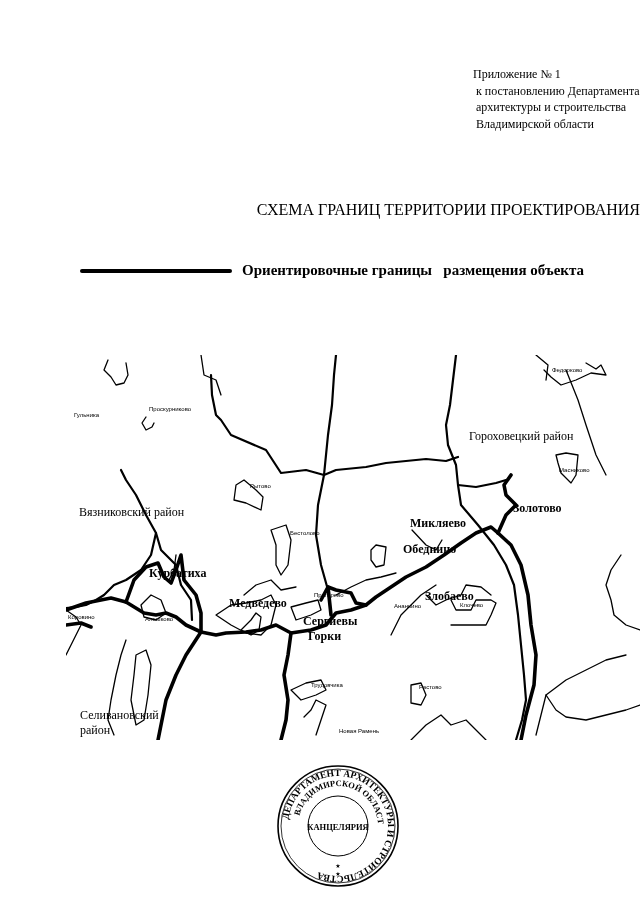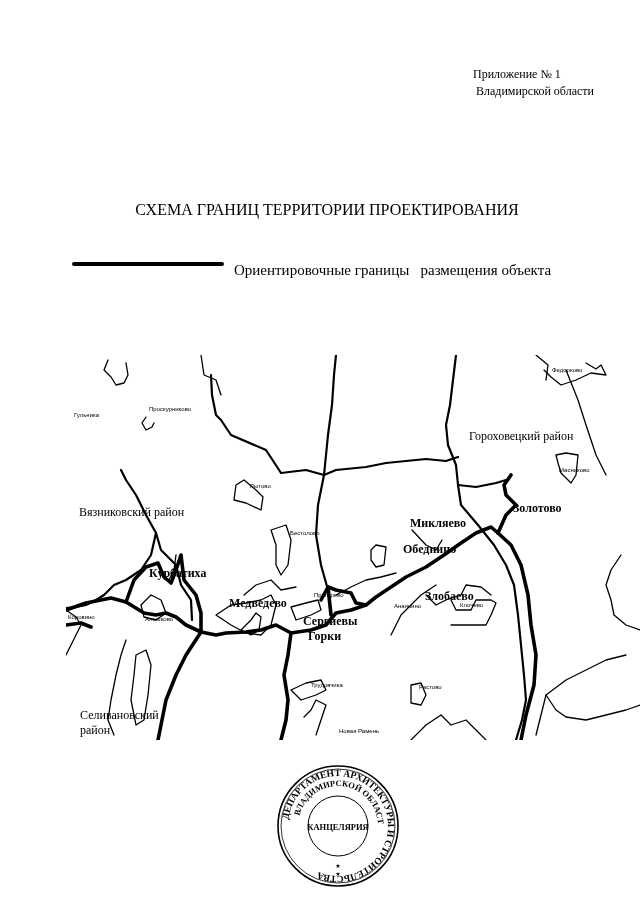--- a/index.html
+++ b/index.html
@@ -1,36 +1,38 @@
 <!DOCTYPE html>
 <html><head>
 <meta charset="utf-8">
 <style>
   html, body { margin:0; padding:0; background:#ffffff; }
   body { width:640px; height:905px; position:relative; overflow:hidden; font-family:"Liberation Serif","DejaVu Serif",serif; color:#000; }
   .appendix { position:absolute; left:473px; top:66px; font-size:12px; line-height:16.5px; }
   .appendix div { white-space:nowrap; }
   .appendix .ind { padding-left:3px; }
   .u { text-decoration:underline; }
-  .title { position:absolute; left:0; width:640px; top:201px; text-align:center; font-size:16px; padding-left:14px; box-sizing:border-box; }
-  .legend { position:absolute; top:262px; left:72px; display:flex; align-items:flex-start; }
+  .title { position:absolute; left:0; width:640px; top:201px; text-align:right; font-size:16px; padding-left:14px; box-sizing:border-box; }
+  .legend { position:absolute; top:262px; left:80px; display:flex; align-items:center;font-weight:bold; }
   .legend .line { width:152px; height:4px; background:#000; border-radius:2px; }
   .legend .txt { margin-left:10px; font-size:15px; white-space:pre; }
   .map { position:absolute; left:66px; top:355px; width:574px; height:385px; }
   .map svg { width:100%; height:100%; display:block; }
   .lbl-b { font-family:"Liberation Serif",serif; font-weight:bold; font-size:12px; }
   .lbl-r { font-family:"Liberation Serif",serif; font-size:12px; }
   .lbl-s { font-family:"Liberation Sans",sans-serif; font-size:6px; }
   .stamp { position:absolute; left:276px; top:764px; width:124px; height:124px; }
 </style>
 </head>
 <body>
 
 <div class="appendix">
   <div>Приложение № 1</div>
+  <div class="ind">к постановлению Департамента</div>
+  <div class="ind">архитектуры и строительства</div>
   <div class="ind">Владимирской области</div>
 </div>
 
 <div class="title">СХЕМА ГРАНИЦ ТЕРРИТОРИИ ПРОЕКТИРОВАНИЯ</div>
 
 <div class="legend">
   <div class="line"></div>
   <div class="txt">Ориентировочные границы   размещения объекта</div>
 </div>
 

